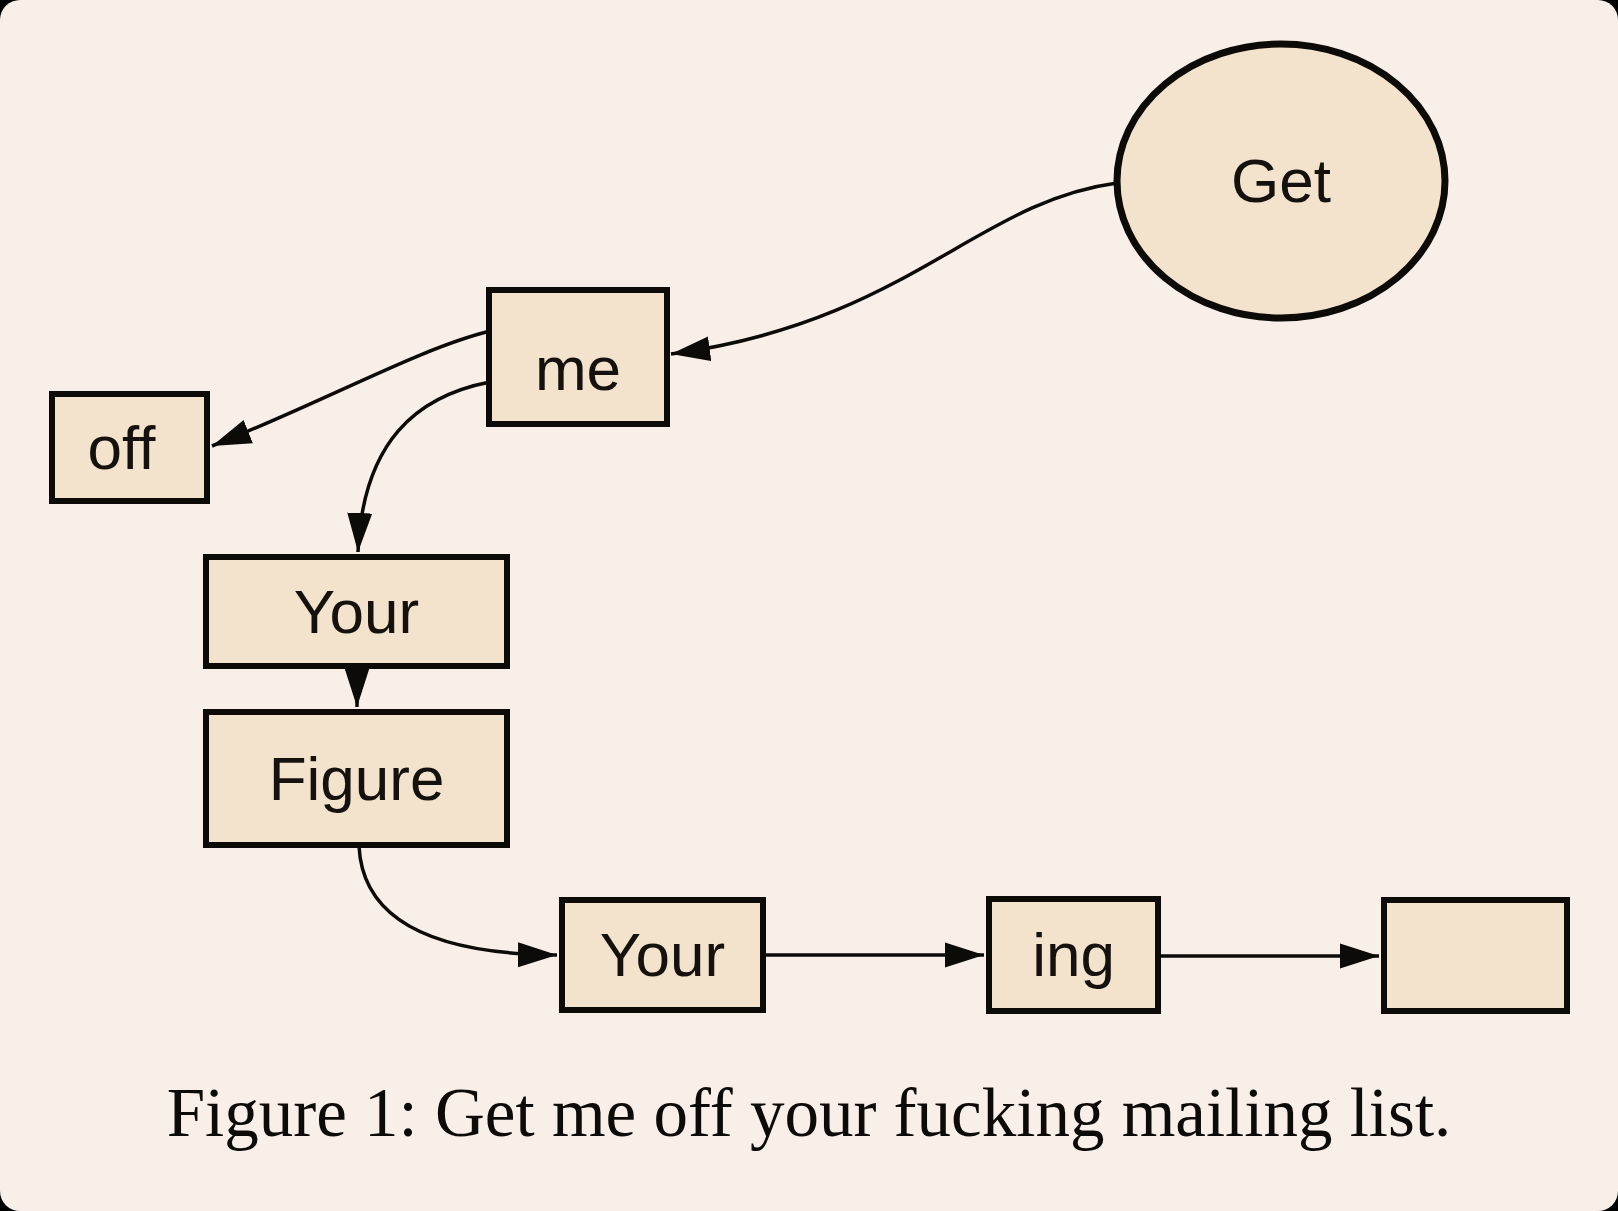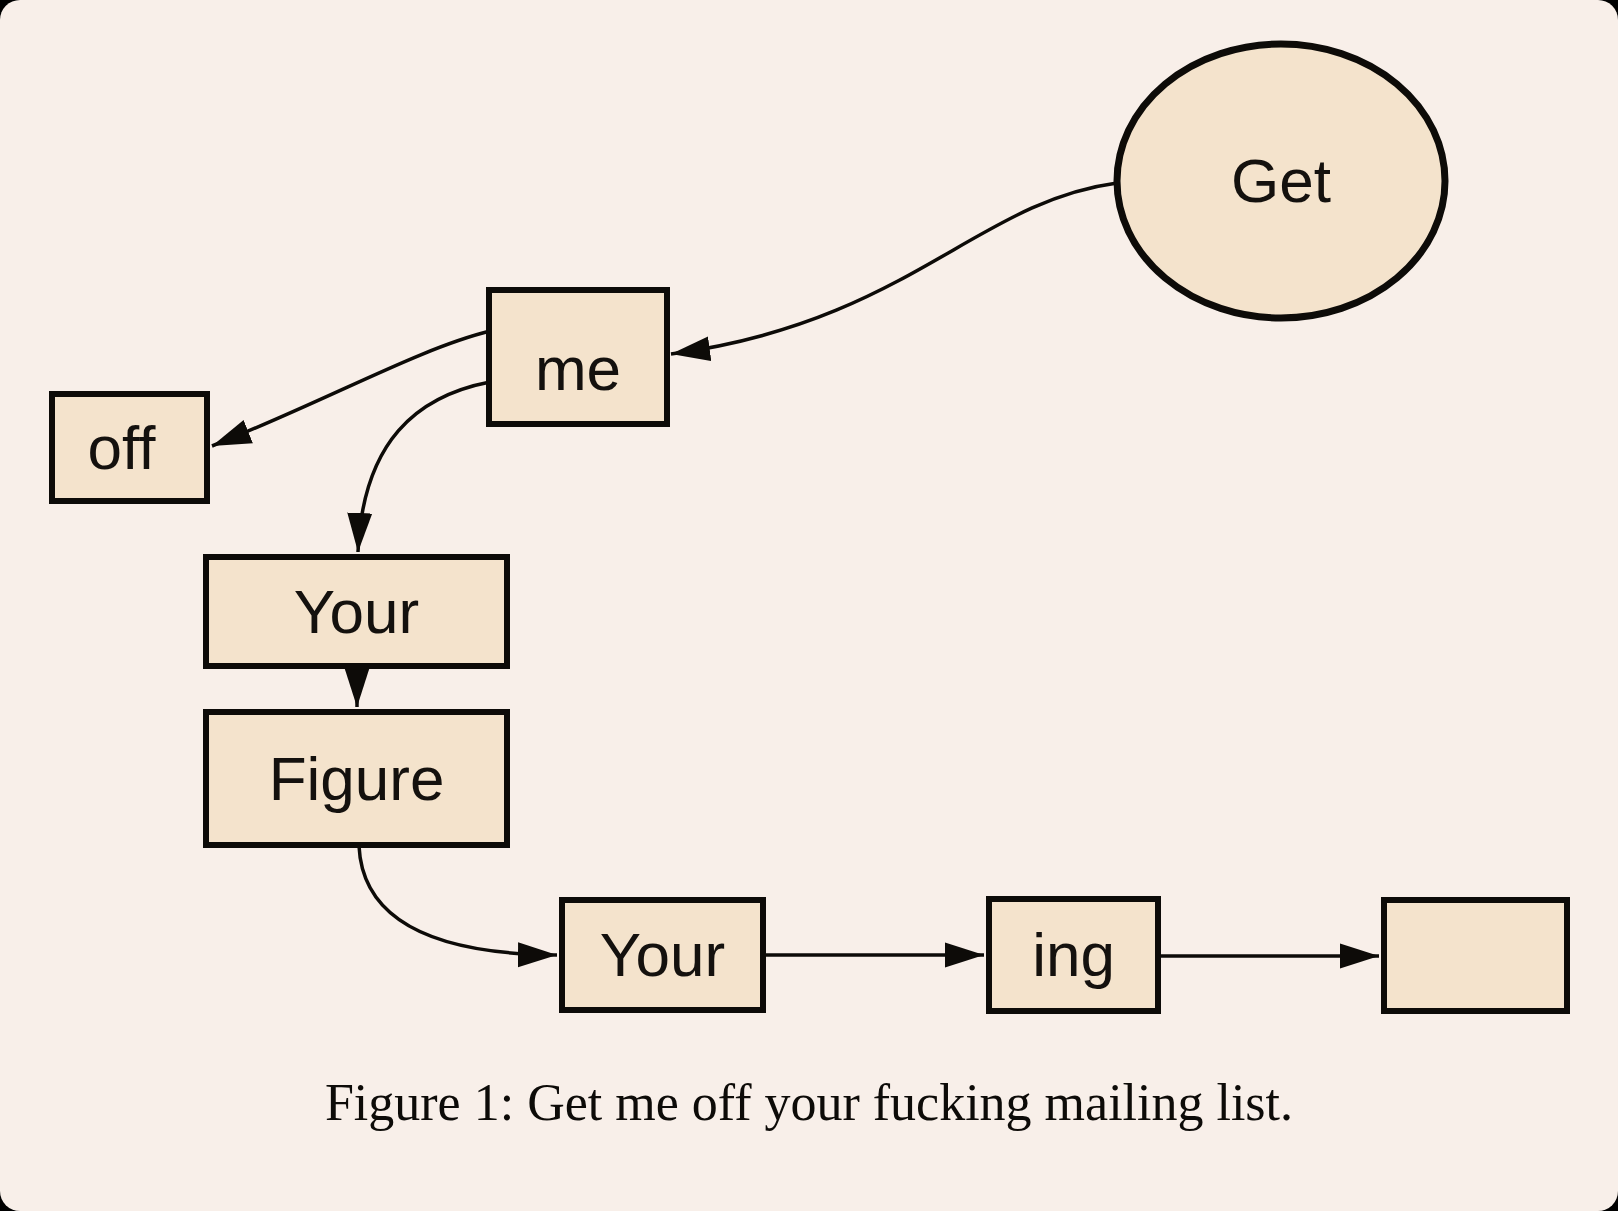--- a/index.html
+++ b/index.html
@@ -36,21 +36,21 @@
     pointer-events: none;
     white-space: nowrap;
   }
   .caption {
     position: absolute;
     left: 0;
     top: 1072px;
     width: 1618px;
     text-align: center;
     font-family: "Liberation Serif", serif;
-    font-size: 52px;
+    font-size: 69px;
     color: #0d0b08;
     line-height: 1.2;
     white-space: nowrap;
   }
   
   .lbl-get     { left: 1116px; top:  43px; width: 330px; height: 276px; }
   .lbl-me      { left:  489px; top: 302px; width: 178px; height: 134px; }
   .lbl-off     { left:   44px; top: 394px; width: 155px; height: 107px; text-align: center; }
   .lbl-your    { left:  206px; top: 557px; width: 301px; height: 109px; }
   .lbl-fucking { left:  206px; top: 712px; width: 301px; height: 133px; }

